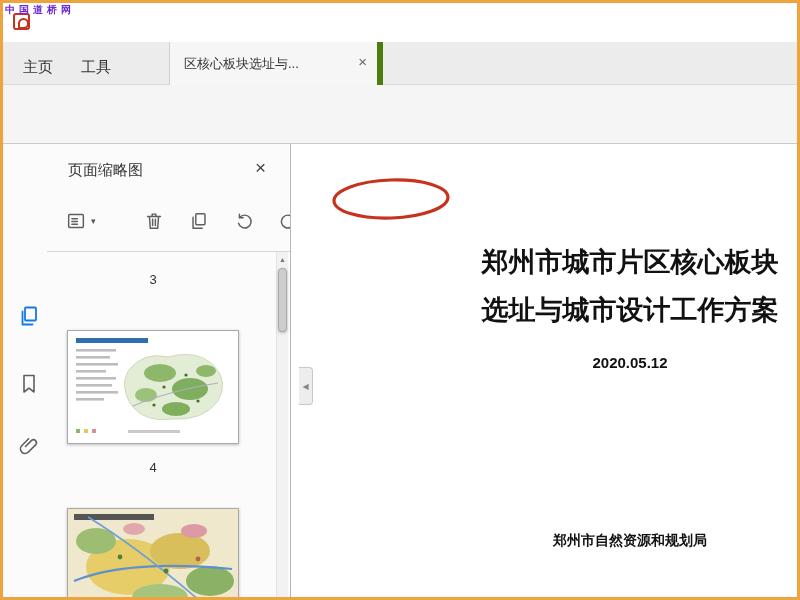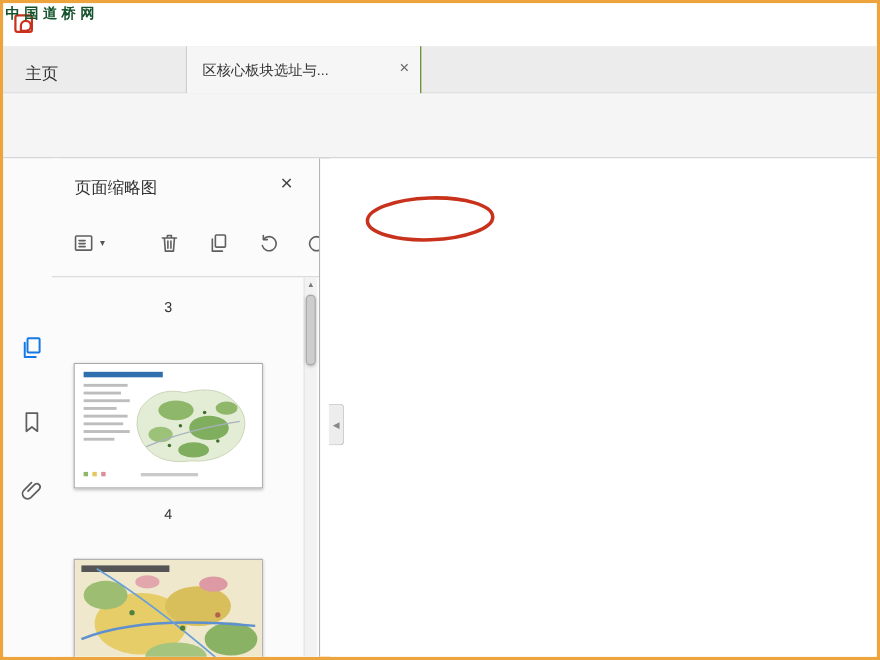--- a/index.html
+++ b/index.html
@@ -7,32 +7,32 @@
     font-family:"Liberation Sans","DejaVu Sans",sans-serif; }
   .app { position:relative; width:800px; height:600px; border:3px solid #eda43c; background:#fff; }
 
   
   .titlebar { position:absolute; left:0; top:0; right:0; height:39px; background:#fff; }
   .pdf-logo { position:absolute; left:10px; top:10px; width:17px; height:17px; border:2px solid #c8311b;
     border-radius:3px; }
   .pdf-logo::after { content:""; position:absolute; left:3px; top:3px; width:7px; height:7px;
     border:2px solid #c8311b; border-radius:50% 50% 50% 0; }
   .title-text { position:absolute; left:34px; top:11px; font-size:13px; color:#222; }
-  .wm-red { position:absolute; left:2px; top:0px; font-size:13px; font-weight:bold; color:#14532d;
+  .wm-red { position:absolute; left:2px; top:0px; font-size:10px; font-weight:bold; color:#6d28d9;
     letter-spacing:4px; z-index:60; }
 
   
   .tabbar { position:absolute; left:0; top:39px; right:0; height:43px; background:#ececec;
     border-bottom:1px solid #d9d9d9; }
   .tab { position:absolute; top:0; height:50px; display:flex; align-items:center; justify-content:center;
     font-size:15px; color:#333; cursor:pointer; }
   .tab-home { left:6px; width:58px; }
   .tab-tools { left:64px; width:58px; }
   .doc-tab { position:absolute; left:166px; top:0; width:214px; height:43px; background:#f6f6f6;
-    border-left:1px solid #cfcfcf; border-right:1px solid #4d7c0f; cursor:pointer; }
+    border-left:1px solid #cfcfcf; border-right:6px solid #4d7c0f; cursor:pointer; }
   .doc-tab .label { position:absolute; left:14px; top:13px; font-size:13px; color:#333; white-space:nowrap; }
   .doc-tab .close { position:absolute; right:10px; top:11px; font-size:15px; color:#666; cursor:pointer; }
 
   
   .toolbar { position:absolute; left:0; top:82px; right:0; height:59px; background:#f5f5f5;
     border-bottom:1px solid #c9c9c9; }
   .tbtn { position:absolute; top:98px; width:28px; height:28px; display:flex; align-items:center;
     justify-content:center; cursor:pointer; }
   .tbtn svg { width:23px; height:23px; }
   .pagebox { position:absolute; left:342px; top:99px; width:46px; height:27px; background:#fff;
@@ -92,20 +92,21 @@
 
 <div class="app">
 
   <div class="titlebar">
     <span class="pdf-logo"></span>
   </div>
   <div class="wm-red">中国道桥网</div>
 
   <div class="tabbar">
     <div class="tab tab-home">主页</div>
+    <div class="tab tab-tools">工具</div>
     <div class="doc-tab">
       <span class="label">区核心板块选址与...</span>
       <span class="close">×</span>
     </div>
   </div>
 
   <div class="toolbar">
     <span class="tbtn" style="left:18px">
       <svg viewBox="0 0 24 24">
           <path class="ic ic-dis" d="M5 4h11l3 3v13H5z"></path>
@@ -288,15 +289,21 @@
         <circle cx="130" cy="50" r="2.4" fill="#b4604f"></circle>
       </svg>
     </div>
   </div>
 
   <div class="handle">
     <span>◀</span>
   </div>
 
   <div class="docarea">
+    <div class="doc-text">
+      <div class="doc-line1">郑州市城市片区核心板块</div>
+      <div class="doc-line2">选址与城市设计工作方案</div>
+      <div class="doc-date">2020.05.12</div>
+      <div class="doc-author">郑州市自然资源和规划局</div>
+    </div>
   </div>
 
 </div>
 
 </body></html>

